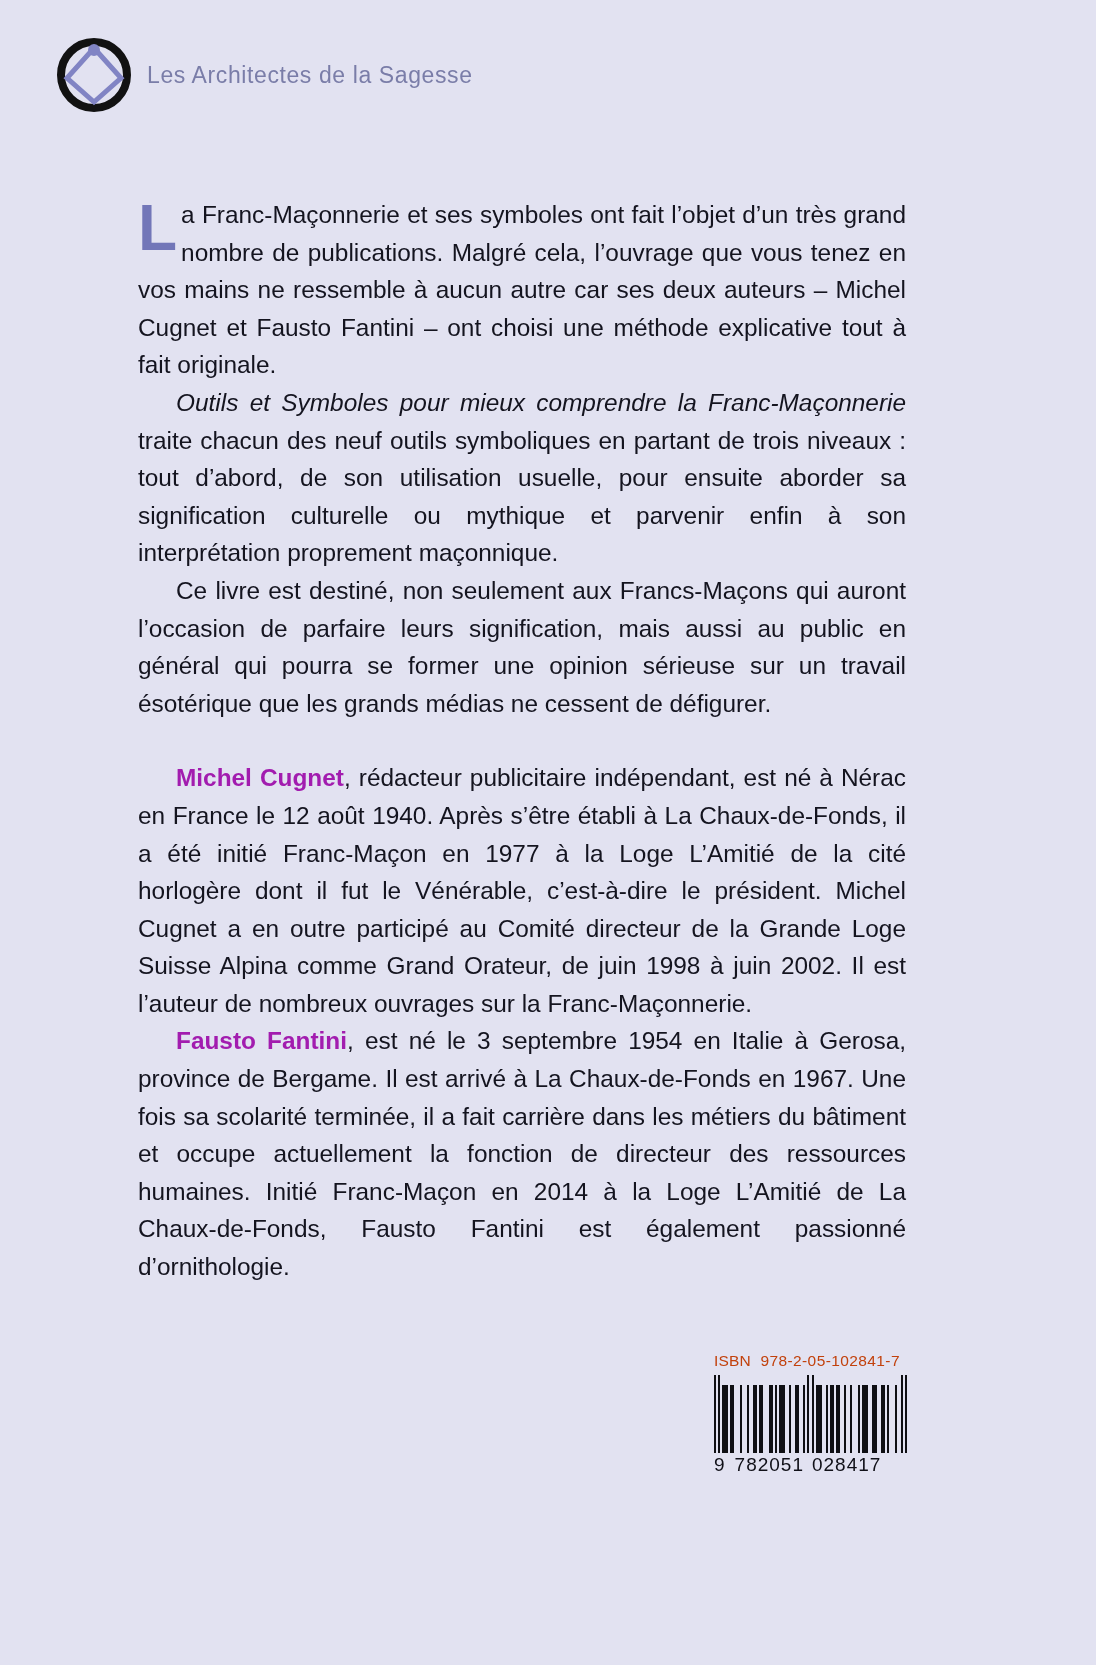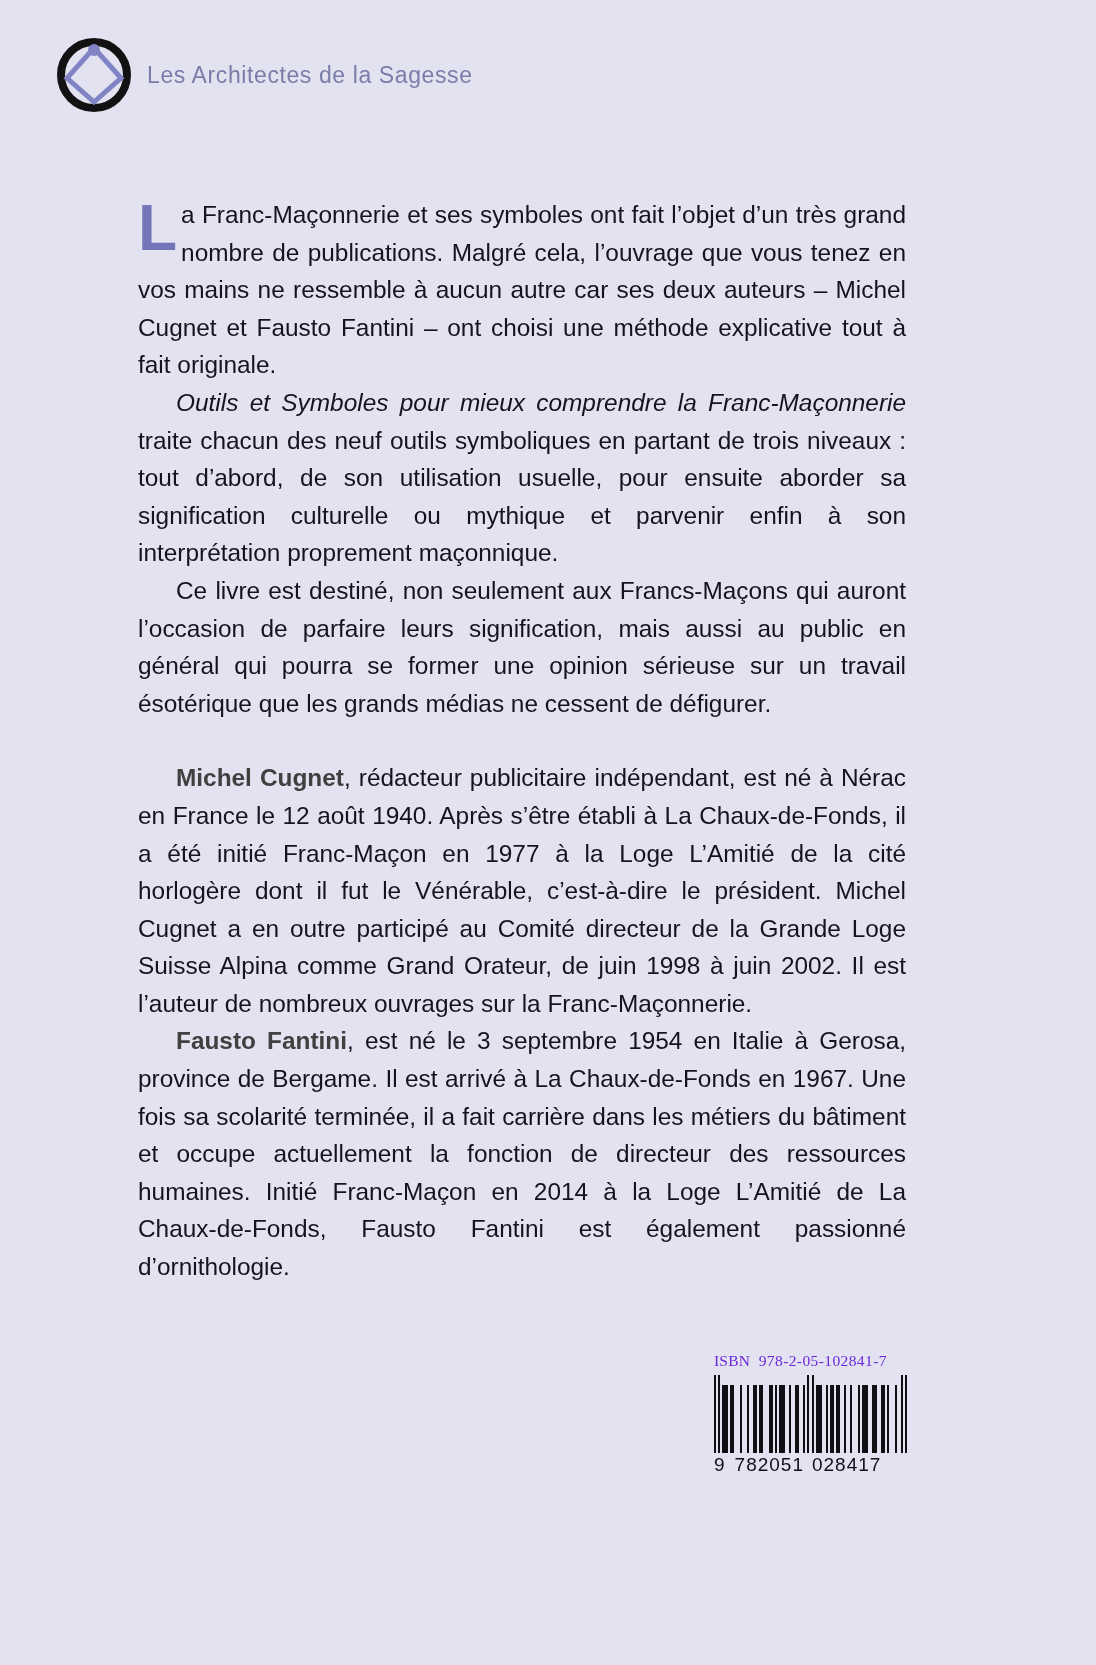--- a/index.html
+++ b/index.html
@@ -81,21 +81,21 @@
     color: #7276b8;
     margin: 2px 4px 0 0;
     padding: 0;
     font-family: "Liberation Sans", sans-serif;
   }
 
   .ital {
     font-style: italic;
   }
   .accent-name {
-    color: #404040;
+    color: #a21caf;
     font-weight: 700;
   }
 
   .gap {
     height: 37px;
   }
 
   
   .signature {
     position: absolute;
@@ -114,24 +114,24 @@
   }
 
   
   .barcode-block {
     position: absolute;
     left: 714px;
     top: 1352px;
     width: 195px;
   }
   .isbn-line {
-    font-family: Liberation Serif, serif;
+    font-family: Liberation Sans, sans-serif;
     font-size: 15.5px;
     letter-spacing: 0.4px;
-    color: #6d28d9;
+    color: #c2410c;
     margin-bottom: 5px;
     white-space: nowrap;
   }
   .isbn-line .isbn-label {
     letter-spacing: 0.2px;
   }
   .barcode-wrap {
     position: relative;
     width: 193px;
   }

